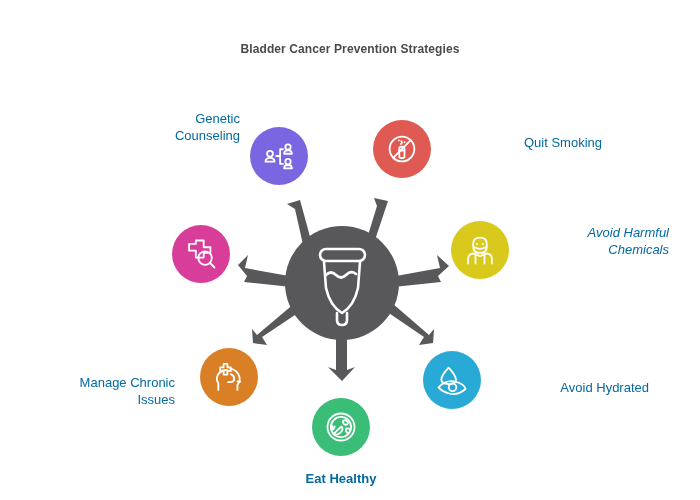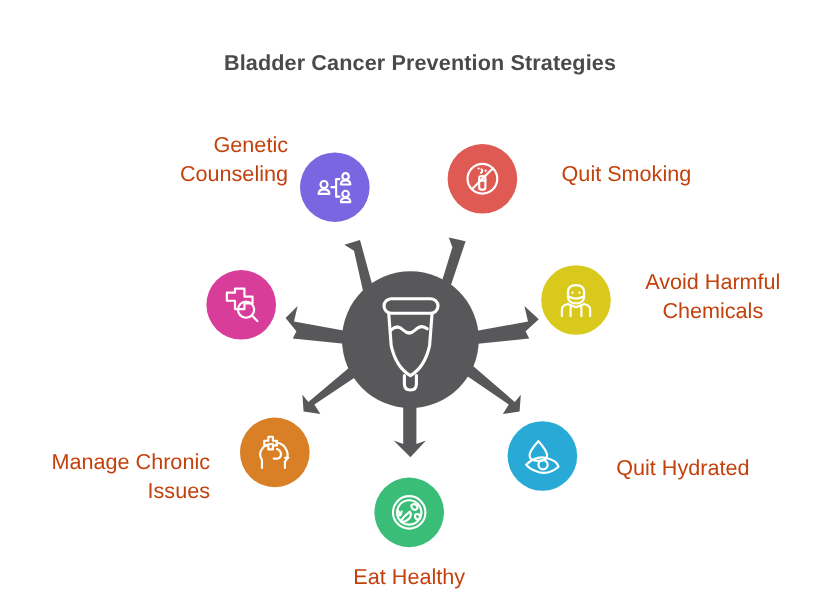--- a/index.html
+++ b/index.html
@@ -18,21 +18,21 @@
     position: relative;
     width: 700px;
     height: 500px;
   }
   #page-title {
     position: absolute;
     top: 42px;
     left: 0;
     width: 700px;
     text-align: center;
-    font-size: 18px;
+    font-size: 12px;
     font-weight: bold;
     color: #4a4a4a;
     letter-spacing: 0.1px;
   }
   .hub-svg {
     position: absolute;
     left: 0;
     top: 0;
     width: 700px;
     height: 500px;
@@ -48,26 +48,26 @@
     justify-content: center;
     box-sizing: border-box;
   }
   .node svg {
     width: 36px;
     height: 36px;
     display: block;
   }
   .node-label {
     position: absolute;
-    font-size: 18px;
-    color: #c2410c;
+    font-size: 13px;
+    color: #0369a1;
     line-height: 1.32;
     white-space: pre-line;
   }
-  .label-right { text-align: center; }
+  .label-right { text-align: right; }
   .label-left  { text-align: right; }
   .label-center{ text-align: center; }
 </style>
 </head>
 <body>
 
 <div id="diagram-root">
 
   <div id="page-title">Bladder Cancer Prevention Strategies</div>
 
@@ -127,43 +127,43 @@
   <div class="node" style="left:451px; top:221px; background:#d9c91d;">
     <svg viewBox="0 0 32 32" fill="none" stroke="#ffffff" stroke-width="1.6" stroke-linecap="round" stroke-linejoin="round">
       <path d="M 10 10.5 Q 10 5 16 5 Q 22 5 22 10.5 L 22 13 Q 22 18.5 16 18.5 Q 10 18.5 10 13 Z"></path>
       <circle cx="13.4" cy="10.6" r="0.85" fill="#ffffff" stroke="none"></circle>
       <circle cx="18.6" cy="10.6" r="0.85" fill="#ffffff" stroke="none"></circle>
       <path d="M 11 13.6 Q 16 16.4 21 13.6"></path>
       <path d="M 5.5 28 L 5.5 23 Q 5.5 20 10 19 L 16 21.4 L 22 19 Q 26.5 20 26.5 23 L 26.5 28"></path>
       <path d="M 12 21 L 12 28 M 20 21 L 20 28"></path>
     </svg>
   </div>
-  <div class="node-label label-right" style="left:519px; top:224px; width:150px;">Avoid Harmful
+  <div class="node-label label-right" style="left:519px; top:224px; width:150px;font-style:italic;">Avoid Harmful
 Chemicals</div>
 
   <div class="node" style="left:423px; top:351px; background:#29aad6;">
     <svg viewBox="0 0 32 32" fill="none" stroke="#ffffff" stroke-width="1.6" stroke-linecap="round" stroke-linejoin="round">
       <path d="M 13 5 Q 19.5 12 19.5 15.6 Q 19.5 19.6 13 19.6 Q 6.5 19.6 6.5 15.6 Q 6.5 12 13 5 Z"></path>
       <path d="M 4 22.5 Q 11 15.5 19 17.5 Q 27 19.5 28 24 Q 21 30 13.5 28 Q 7 26.2 4 22.5 Z"></path>
       <circle cx="16.5" cy="22.5" r="3.4"></circle>
     </svg>
   </div>
-  <div class="node-label label-right" style="left:489px; top:379px; width:160px;">Quit Hydrated</div>
+  <div class="node-label label-right" style="left:489px; top:379px; width:160px;">Avoid Hydrated</div>
 
   <div class="node" style="left:312px; top:398px; background:#3abd76;">
     <svg viewBox="0 0 32 32" fill="none" stroke="#ffffff" stroke-width="1.6" stroke-linecap="round" stroke-linejoin="round">
       <circle cx="16" cy="16" r="12"></circle>
       <circle cx="16" cy="16" r="9"></circle>
       <path d="M 9.5 22.5 Q 12.5 18.5 16.5 15.5 Q 18.5 18 15.5 21 Q 12.5 23.8 9.5 22.5 Z"></path>
       <path d="M 9.5 18 L 8 15 M 9.5 18 L 7.6 18.4 M 9.5 18 L 10.4 15.4"></path>
       <path d="M 17.5 10.8 Q 20 9 21.6 11 Q 23 13 20.8 14 Q 18.2 14.6 17.5 10.8 Z"></path>
       <path d="M 20.5 17.5 Q 23.5 16.4 24 19 Q 24.2 21.4 21.6 21 Q 19.8 20.2 20.5 17.5 Z"></path>
     </svg>
   </div>
-  <div class="node-label label-center" style="left:261px; top:470px; width:160px;">Eat Healthy</div>
+  <div class="node-label label-center" style="left:261px; top:470px; width:160px;font-weight:bold;">Eat Healthy</div>
 
   <div class="node" style="left:200px; top:348px; background:#d97f26;">
     <svg viewBox="0 0 32 32" fill="none" stroke="#ffffff" stroke-width="1.6" stroke-linecap="round" stroke-linejoin="round">
       <path d="M 11.2 4.4 L 14.6 4.4 L 14.6 7.4 L 17.6 7.4 L 17.6 10.8 L 14.6 10.8 L 14.6 13.8 L 11.2 13.8 L 11.2 10.8 L 8.2 10.8 L 8.2 7.4 L 11.2 7.4 Z"></path>
       <path d="M 6.5 27.5 L 6.5 21.5 Q 3.5 17 7 12.8 Q 10 9.4 14.5 9.8"></path>
       <path d="M 17 8.5 Q 23 9.5 25 15 Q 26.6 19.6 23.5 23 L 23.5 27.5"></path>
       <path d="M 17.6 13.5 Q 20.6 14.6 20.6 17.6 Q 20.6 20 18 20.6 L 15.2 20.6"></path>
       <path d="M 23.5 20 L 26 20"></path>
     </svg>
   </div>

